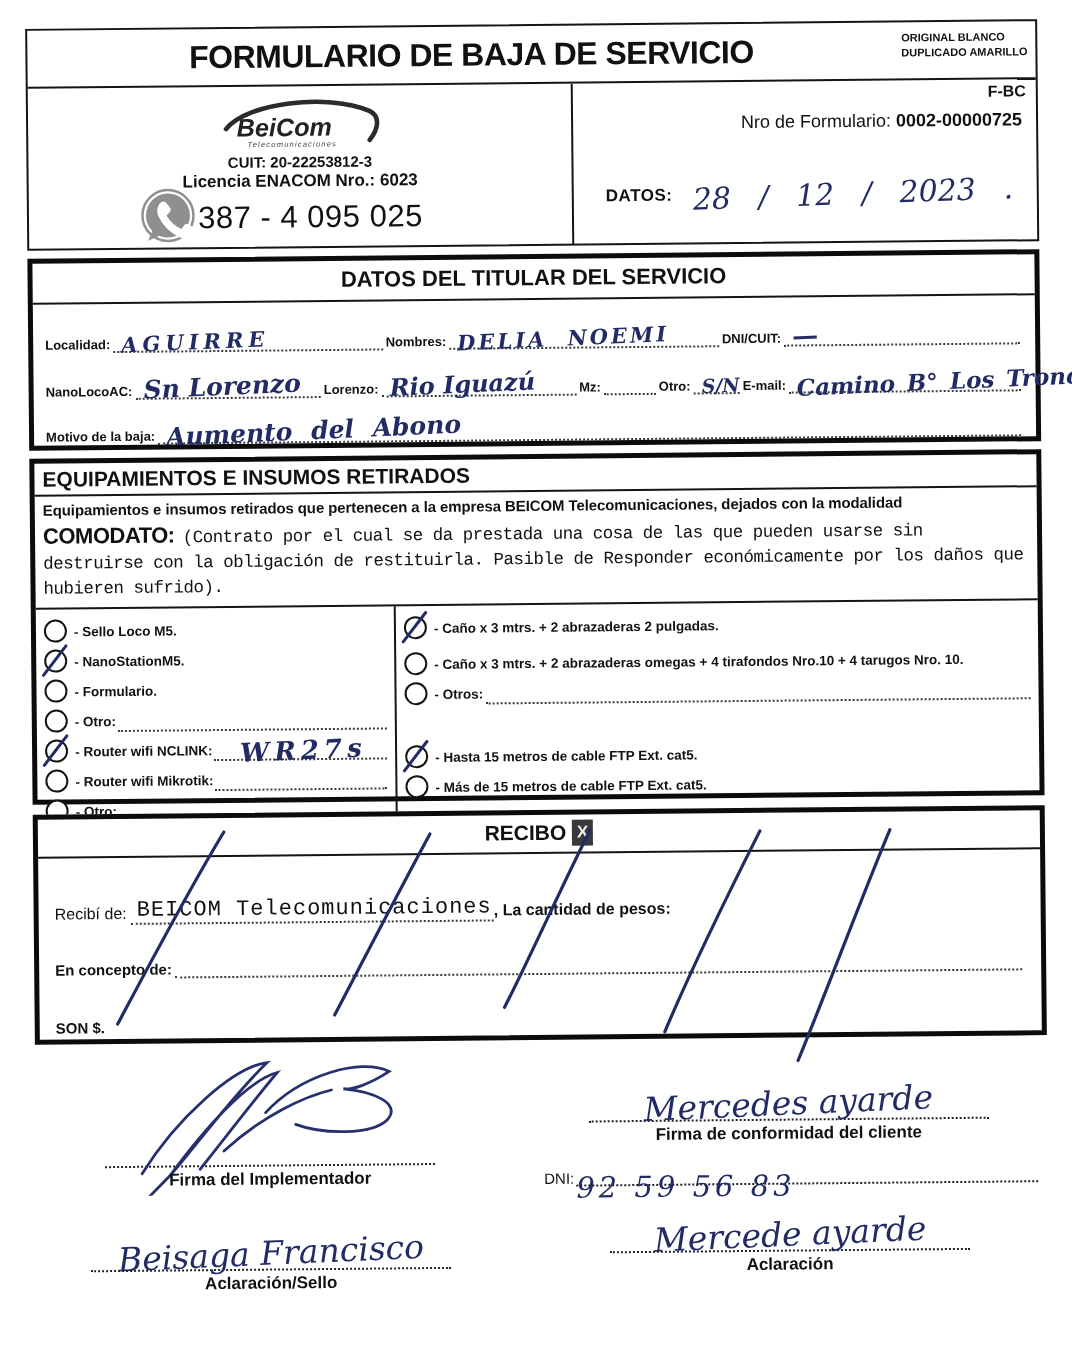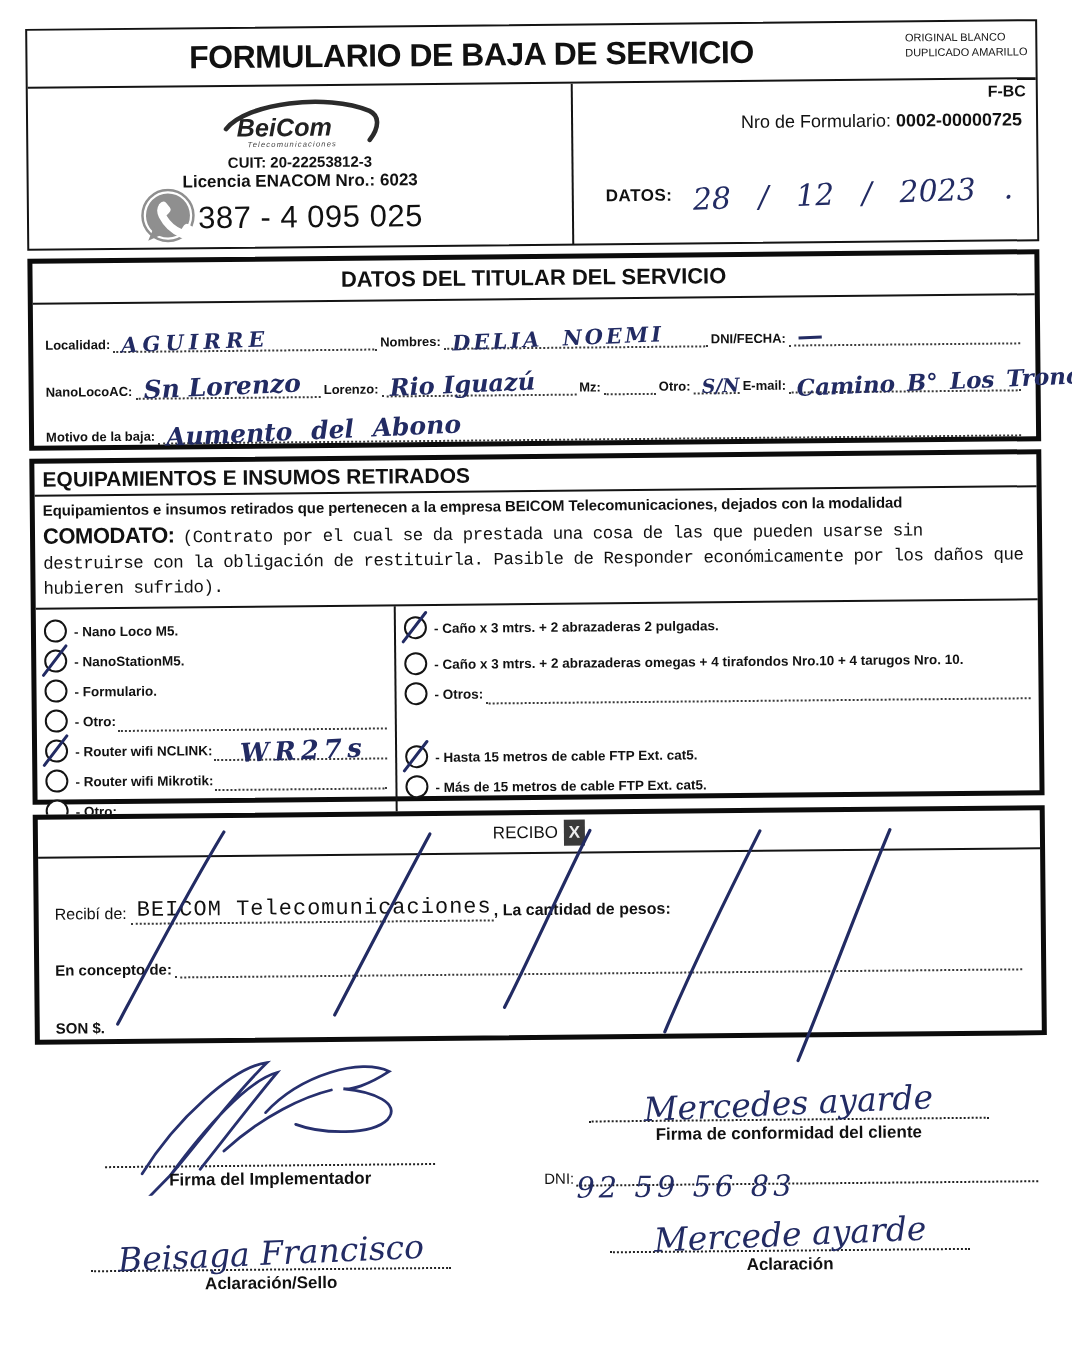--- a/index.html
+++ b/index.html
@@ -6,21 +6,21 @@
   body{width:1072px;height:1348px;overflow:hidden;position:relative;
        font-family:"Liberation Sans",sans-serif;color:#111;}
   .sheet{position:absolute;left:30px;top:24px;width:1012px;
          transform:rotate(-0.55deg);transform-origin:50% 40%;}
 
   
   .top-box{border:2.5px solid #141414;height:222px;box-sizing:border-box;background:#fff;}
   .title-row{position:relative;height:56px;border-bottom:2.5px solid #141414;
              display:flex;align-items:center;justify-content:center;}
   .form-title{font-size:32px;font-weight:700;letter-spacing:-0.5px;padding-right:120px;}
-  .copy-note{position:absolute;right:8px;top:8px;font-size:11px;font-weight:400;line-height:1.35;}
+  .copy-note{position:absolute;right:8px;top:8px;font-size:11px;font-weight:700;line-height:1.35;}
   .top-cols{display:flex;height:161px;}
   .logo-cell{width:545px;border-right:2.5px solid #141414;box-sizing:border-box;
              display:flex;flex-direction:column;align-items:center;padding-top:10px;}
   .logo-svg{display:block;}
   .cuit-line{font-size:15px;font-weight:700;margin-top:2px;}
   .lic-line{font-size:17px;font-weight:700;margin-top:1px;}
   .phone-row{display:flex;align-items:center;margin-top:-4px;margin-left:-40px;}
   .phone-number{font-size:31px;font-weight:400;letter-spacing:0.5px;margin-left:2px;}
   .meta-cell{flex:1;position:relative;box-sizing:border-box;padding:4px 10px;}
   .doc-code{position:absolute;top:3px;right:10px;font-size:16px;font-weight:700;}
@@ -89,21 +89,21 @@
   .cb-label{white-space:nowrap;padding-bottom:3px;}
   .cb-fill{flex:1;border-bottom:2px dotted #3a3a3a;height:13px;position:relative;margin-left:2px;}
   .cb-fill.no-dots{border-bottom:none;}
   .cb-hw{position:absolute;bottom:-7px;left:26px;font-size:26px;font-weight:700;
          letter-spacing:5px;white-space:nowrap;}
 
   
   .recibo-box{margin-top:10px;height:230px;position:relative;}
   .recibo-header{display:flex;justify-content:center;align-items:center;gap:6px;
                  padding:5px 0 6px;border-bottom:2.5px solid #141414;}
-  .recibo-title{font-size:17px;font-weight:400;}
+  .recibo-title{font-size:21px;font-weight:700;}
   .x-box{width:21px;height:26px;background:#3a3a3a;color:#eee;display:flex;
          align-items:center;justify-content:center;font-size:17px;font-weight:700;}
   .recibo-body{padding:0 16px;}
   .recibi-line{margin-top:40px;display:flex;align-items:flex-end;font-size:16px;}
   .recibi-label{white-space:nowrap;padding-bottom:2px;}
   .recibi-value{font-family:"Liberation Mono",monospace;font-size:22px;letter-spacing:1px;
                 border-bottom:2px dotted #3a3a3a;padding:0 2px 0 6px;margin-left:4px;white-space:nowrap;}
   .cantidad-label{font-size:16px;font-weight:700;padding-bottom:2px;white-space:nowrap;}
   .concepto-line{margin-top:36px;display:flex;align-items:flex-end;font-size:15px;font-weight:700;}
   .son-line{margin-top:40px;font-size:15px;font-weight:700;}
@@ -177,21 +177,21 @@
     <div class="fields">
       <div class="frow frow-1">
         <span class="flabel">Localidad:</span>
         <span class="fill grow-md">
             <span class="hw hw-apellido">AGUIRRE</span>
           </span>
         <span class="flabel">Nombres:</span>
         <span class="fill grow-md">
             <span class="hw hw-nombres">DELIA NOEMI</span>
           </span>
-        <span class="flabel">DNI/FECHA:</span>
+        <span class="flabel">DNI/CUIT:</span>
         <span class="fill grow-sm">
             <span class="hw hw-dash">—</span>
           </span>
       </div>
       <div class="frow frow-2">
         <span class="flabel">NanoLocoAC:</span>
         <span class="fill">
             <span class="hw hw-localidad">Sn Lorenzo</span>
           </span>
         <span class="flabel">Lorenzo:</span>
@@ -220,21 +220,21 @@
 
   <div class="thick equip-box">
     <div class="equip-header">EQUIPAMIENTOS E INSUMOS RETIRADOS</div>
     <div class="equip-intro">Equipamientos e insumos retirados que pertenecen a la empresa BEICOM Telecomunicaciones, dejados con la modalidad</div>
     <div class="comodato"><span class="comodato-label">COMODATO:</span><span>(Contrato por el cual se da prestada una cosa de las que pueden usarse sin destruirse con la obligación de restituirla. Pasible de  Responder económicamente por los daños que hubieren sufrido).</span></div>
     <div class="cb-area">
       <div class="cb-col left-col">
 
       <div class="cb-row">
             <span class="cb-circle"></span>
-            <span class="cb-label">- Nano Loco M5.</span>
+            <span class="cb-label">- Sello Loco M5.</span>
             <span class="cb-fill no-dots">
               <span class="cb-hw hw"></span>
             </span>
           </div>
           <div class="cb-row checked">
             <span class="cb-circle"></span>
             <span class="cb-label">- NanoStationM5.</span>
             <span class="cb-fill no-dots">
               <span class="cb-hw hw"></span>
             </span>

